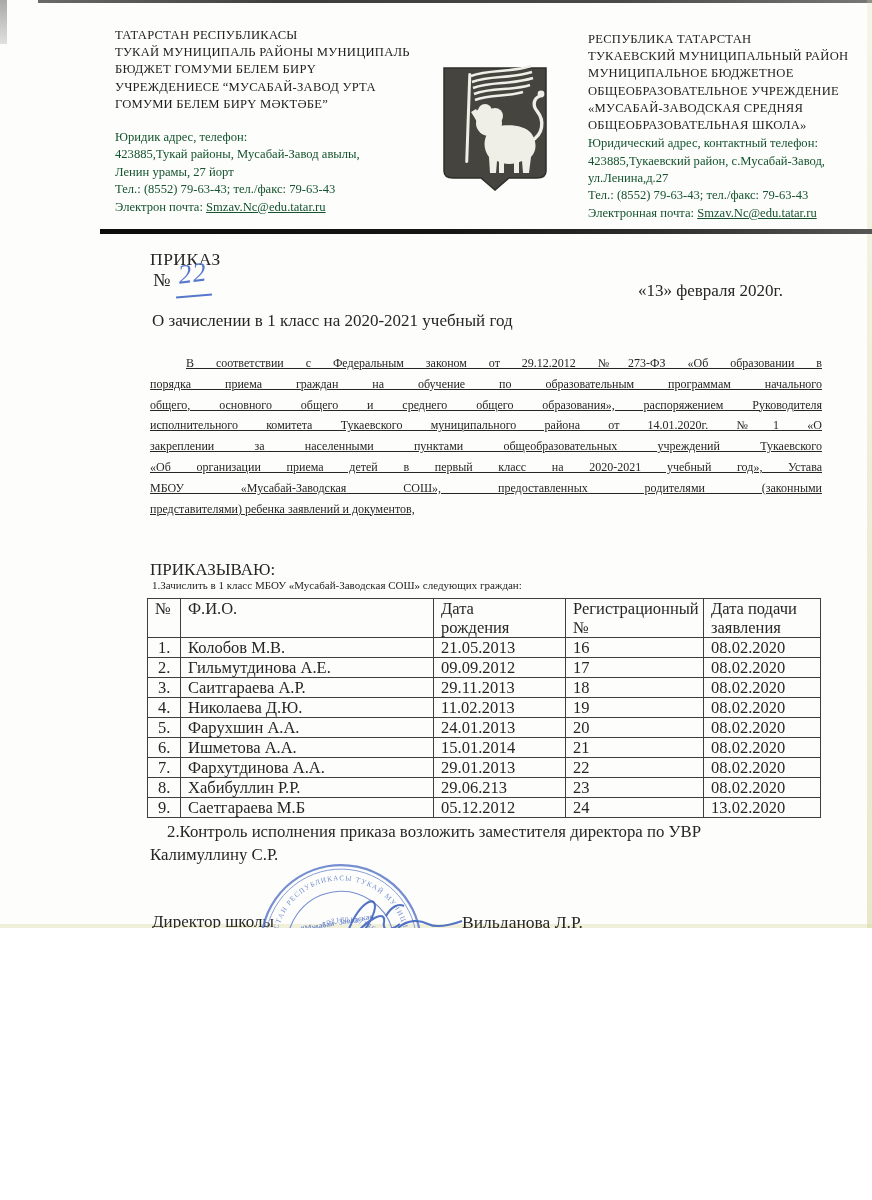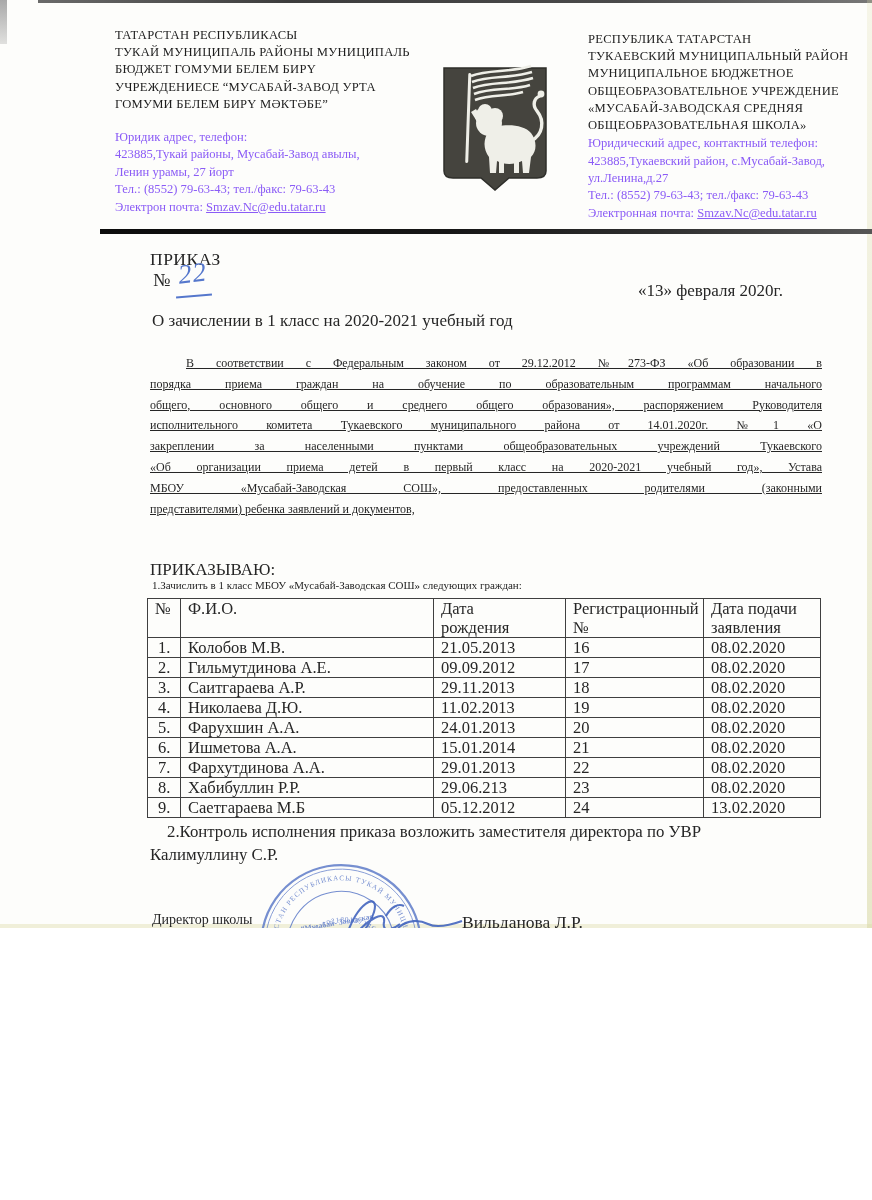--- a/index.html
+++ b/index.html
@@ -18,21 +18,21 @@
   .scan-bottom { position:absolute; left:0; right:0; bottom:0; height:4px;
     background:rgba(220,218,168,.4); }
 
   
   .hdr-left  { position:absolute; left:115px; top:27px;  width:330px; }
   .hdr-right { position:absolute; left:588px; top:31px;  width:286px; }
   .org-lines div { font-size:12.6px; line-height:17.2px; letter-spacing:.25px; color:#232323; }
   .hdr-left .org-lines div { color:#1d1d1d; }
   .contact { margin-top:16px; }
   .hdr-right .contact { margin-top:1px; }
-  .contact div, .contact-row { font-size:12.6px; line-height:17.4px; color:#8b5cf6; }
+  .contact div, .contact-row { font-size:12.6px; line-height:17.4px; color:#14532d; }
   .email { text-decoration:underline; }
   .emblem { position:absolute; left:437px; top:61px; width:116px; height:132px; }
 
   .separator { position:absolute; left:100px; top:229px; width:772px; height:5px;
     background:linear-gradient(90deg,#0c0c0c,#161616 45%,#2e2e2e 72%,#565656 100%); }
 
   
   .order-title { position:absolute; left:150px; top:249px; width:672px;
     text-align:left; font-size:17.5px; letter-spacing:.5px; }
   .order-no-label { position:absolute; left:153px; top:270px; font-size:18px; }
@@ -58,21 +58,21 @@
     font-weight:normal; overflow:hidden; }
   .tbl th { vertical-align:top; line-height:18.5px; padding-top:1px; white-space:pre-line; }
   .tbl td { height:19px; line-height:19px; vertical-align:top; }
   .tbl td.c0 { padding-left:10px; }
 
   
   .item2 { position:absolute; left:150px; top:821px; width:672px; font-size:16.8px; }
   .item2 div { line-height:22.5px; }
   .item2 div:first-child { padding-left:17px; }
 
-  .sig-role { position:absolute; left:152px; top:912px; font-size:14px; }
+  .sig-role { position:absolute; left:152px; top:912px; font-size:17px; }
   .sig-name { position:absolute; left:462px; top:912px; font-size:17.5px; }
   .sig-mark { position:absolute; left:162px; top:944px; font-size:15px; font-style:italic; color:#444; }
 
   .stamp { position:absolute; left:256px; top:860px; width:170px; height:170px; opacity:.85; }
   .signature-svg { position:absolute; left:328px; top:886px; width:150px; height:72px; }
 </style>
 </head>
 <body>
 
 <div class="page">

